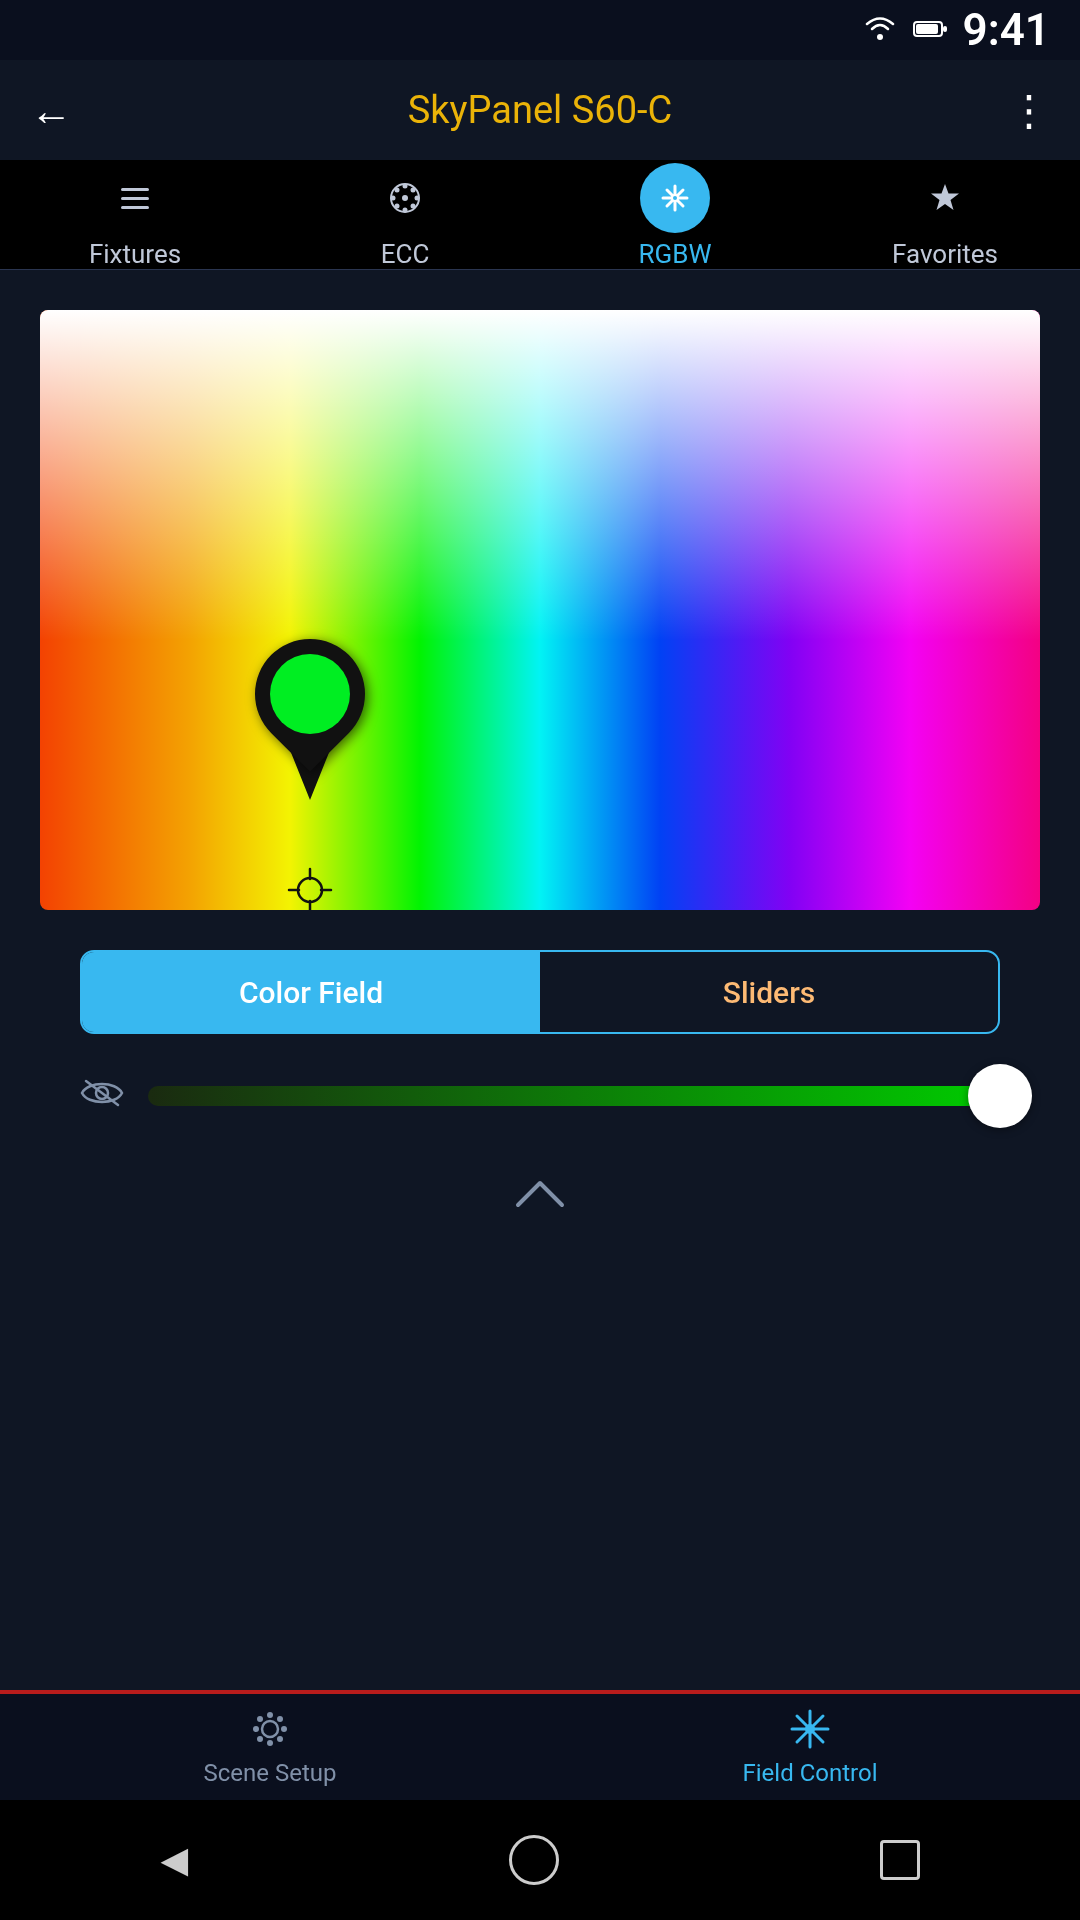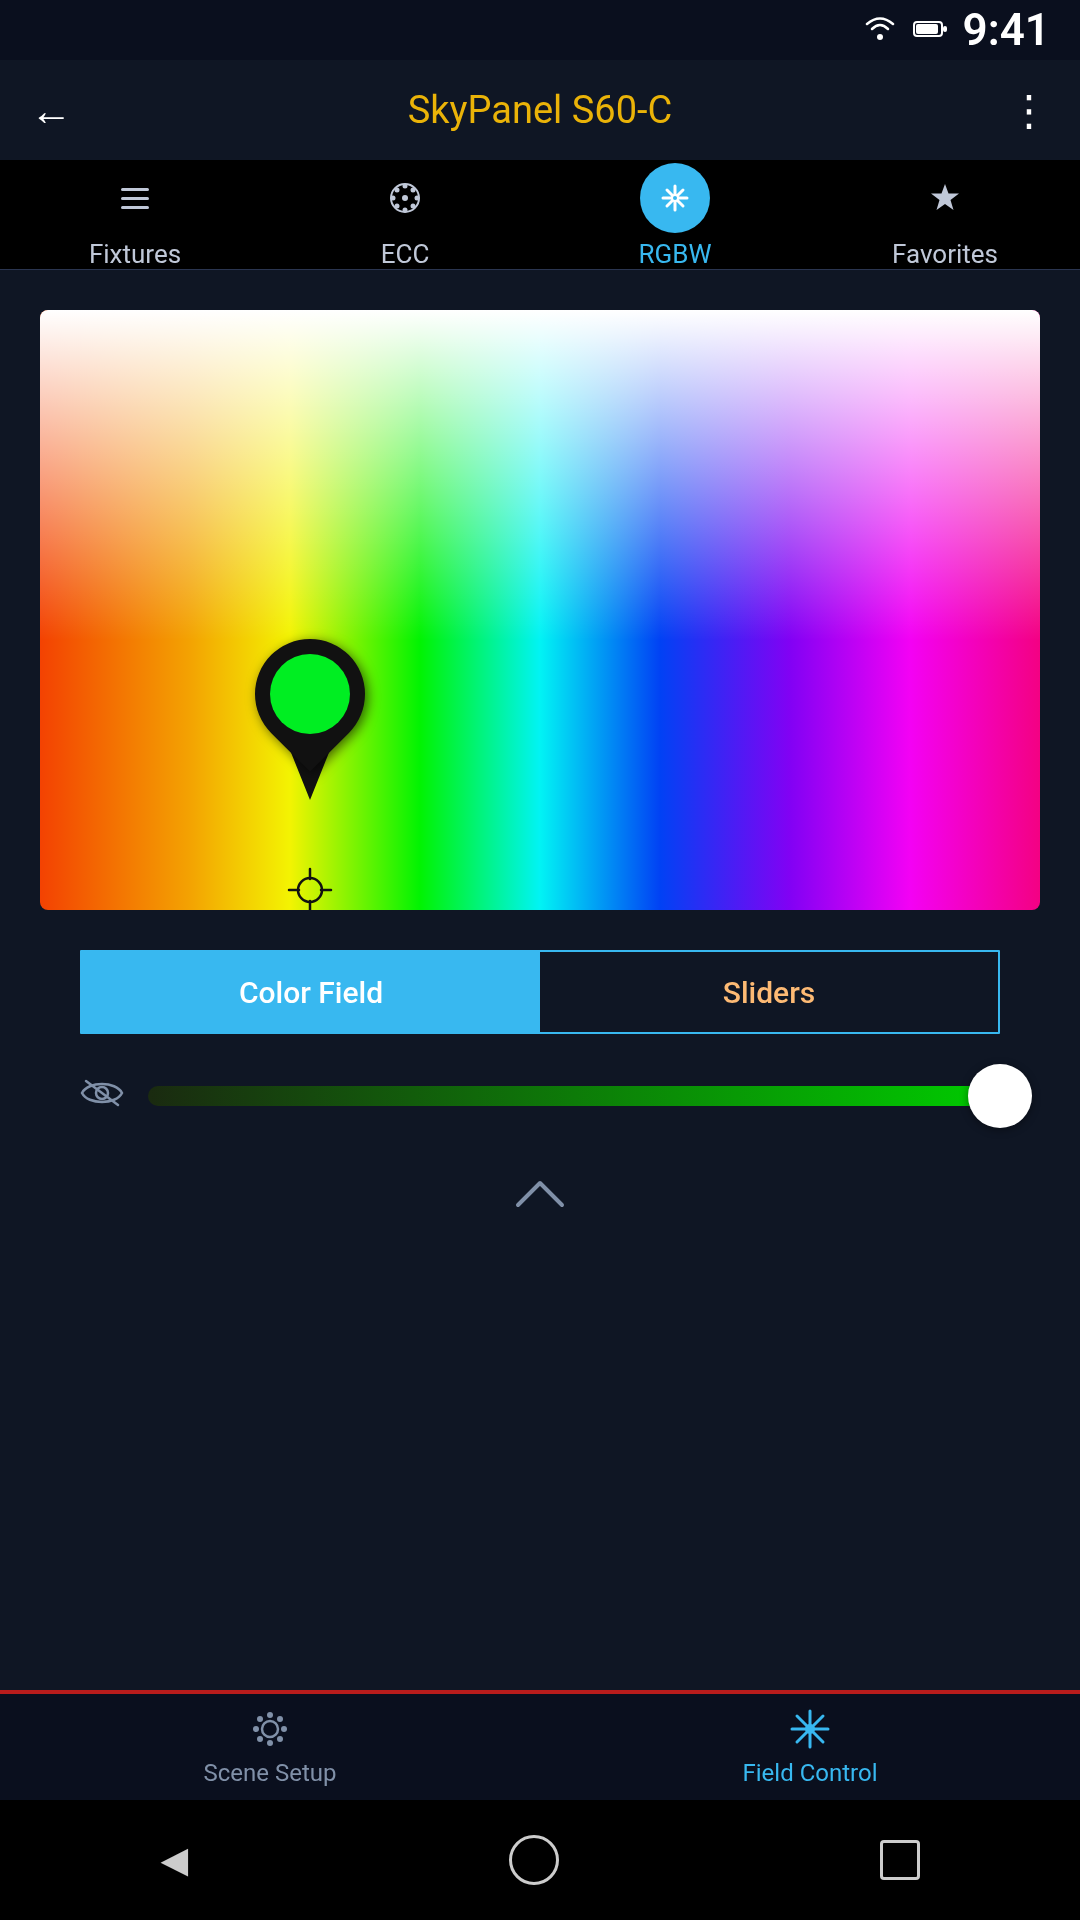--- a/index.html
+++ b/index.html
@@ -162,21 +162,21 @@
       display: flex;
       flex-direction: column;
       align-items: center;
     }
 
     
     .view-toggle {
       display: flex;
       margin: 40px 40px 0 40px;
       border: 2px solid #38b8f0;
-      border-radius: 1px;
+      border-radius: 14px;
       overflow: hidden;
     }
     .toggle-btn {
       flex: 1;
       height: 80px;
       display: flex;
       align-items: center;
       justify-content: center;
       font-size: 30px;
       font-weight: 500;

